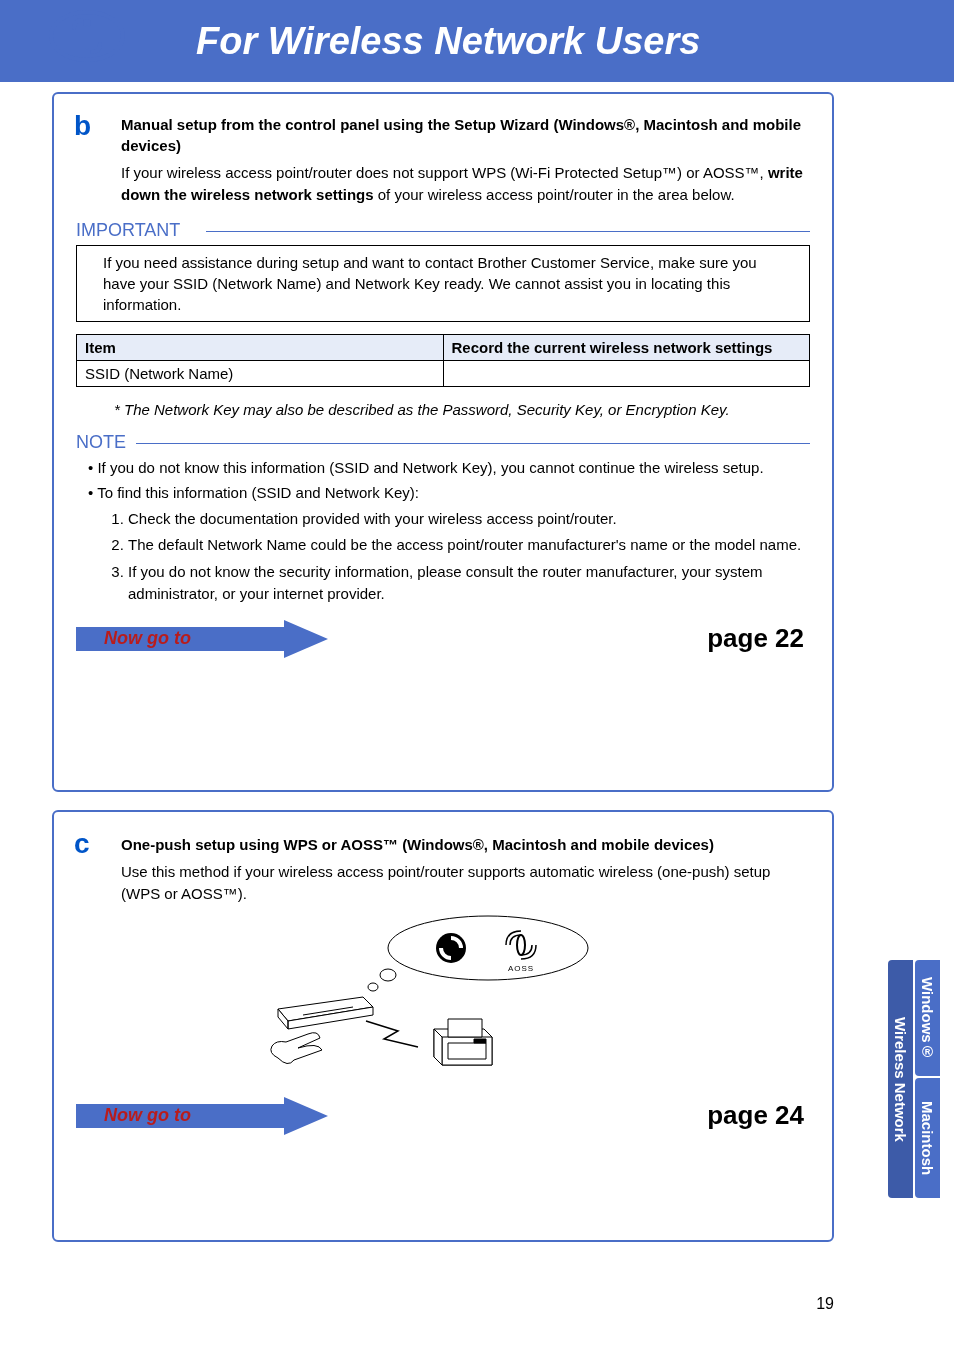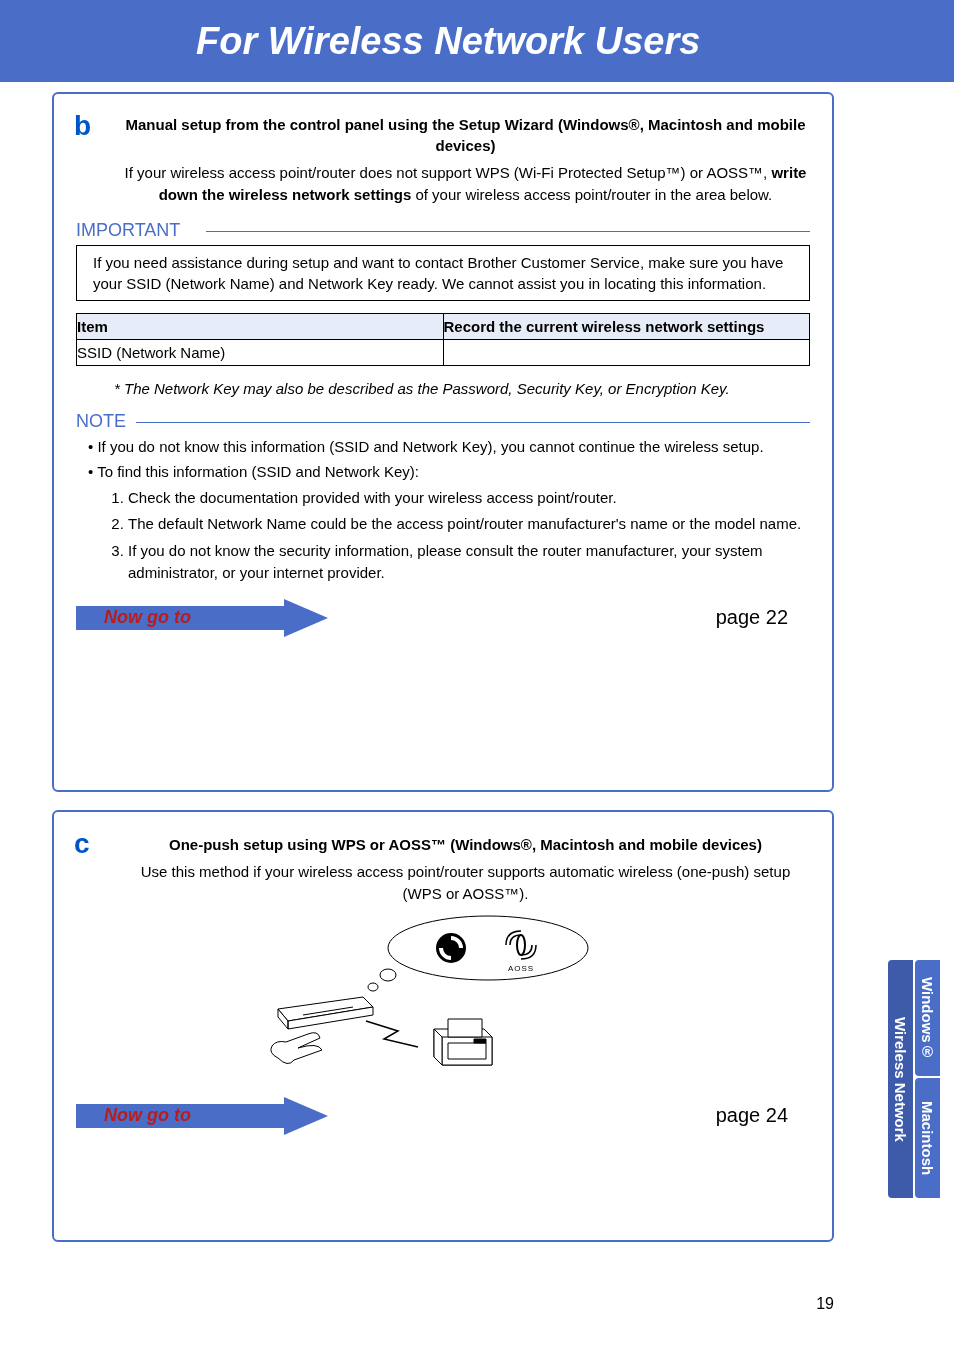--- a/index.html
+++ b/index.html
@@ -44,21 +44,21 @@
   .panel-b { height: 700px; }
   .panel-c { height: 432px; padding-top: 22px; }
   .step-letter {
     color: #0055c8;
     font-weight: 900;
     font-size: 28px;
     position: absolute;
     left: 20px;
     top: 16px;
   }
-  .step-body { margin-left: 45px; text-align: center; }
+  .step-body { margin-left: 45px; }
   .step-title { font-weight: bold; margin-bottom: 6px; line-height: 1.4; }
   .step-text { line-height: 1.45; margin-bottom: 4px; }
   .bold { font-weight: bold; }
   .section-label {
     color: #4a6ec7;
     font-weight: normal;
     font-size: 18px;
     margin: 14px 0 4px 0;
     position: relative;
   }
@@ -67,32 +67,32 @@
     position: absolute;
     left: 130px;
     right: 0;
     top: 11px;
     height: 1px;
     background: #4a6ec7;
   }
   .section-label.note::after { left: 60px; }
   .important-box {
     border: 1px solid #000;
-    padding: 6px 16px;
+    padding: 6px 26px;
     line-height: 1.4;
     margin-bottom: 12px;
   }
   table.settings {
     width: 100%;
     border-collapse: collapse;
     margin-bottom: 14px;
   }
   table.settings th, table.settings td {
     border: 1px solid #000;
-    padding: 4px 0;
+    padding: 4px 8px;
     text-align: left;
     font-size: 15px;
   }
   table.settings th {
     background: #e6ecf8;
     font-weight: bold;
   }
   .footnote { margin-left: 38px; margin-bottom: 6px; font-style: italic; }
   .note-list { margin-left: 12px; line-height: 1.5; }
   .note-list li { margin-bottom: 3px; list-style: none; }
@@ -133,23 +133,23 @@
     position: relative;
     color: #b91c1c;
     font-weight: bold;
     font-style: italic;
     font-size: 18px;
     margin-left: 28px;
     z-index: 2;
   }
   .goto-page {
     position: absolute;
-    right: 22px;
-    font-size: 20px;
-    font-weight: normal;
+    right: 6px;
+    font-size: 26px;
+    font-weight: bold;
   }
   .illustration {
     width: 370px;
     height: 170px;
     margin: 8px auto 10px auto;
     display: block;
   }
   .side-tabs {
     position: absolute;
     right: 14px;

